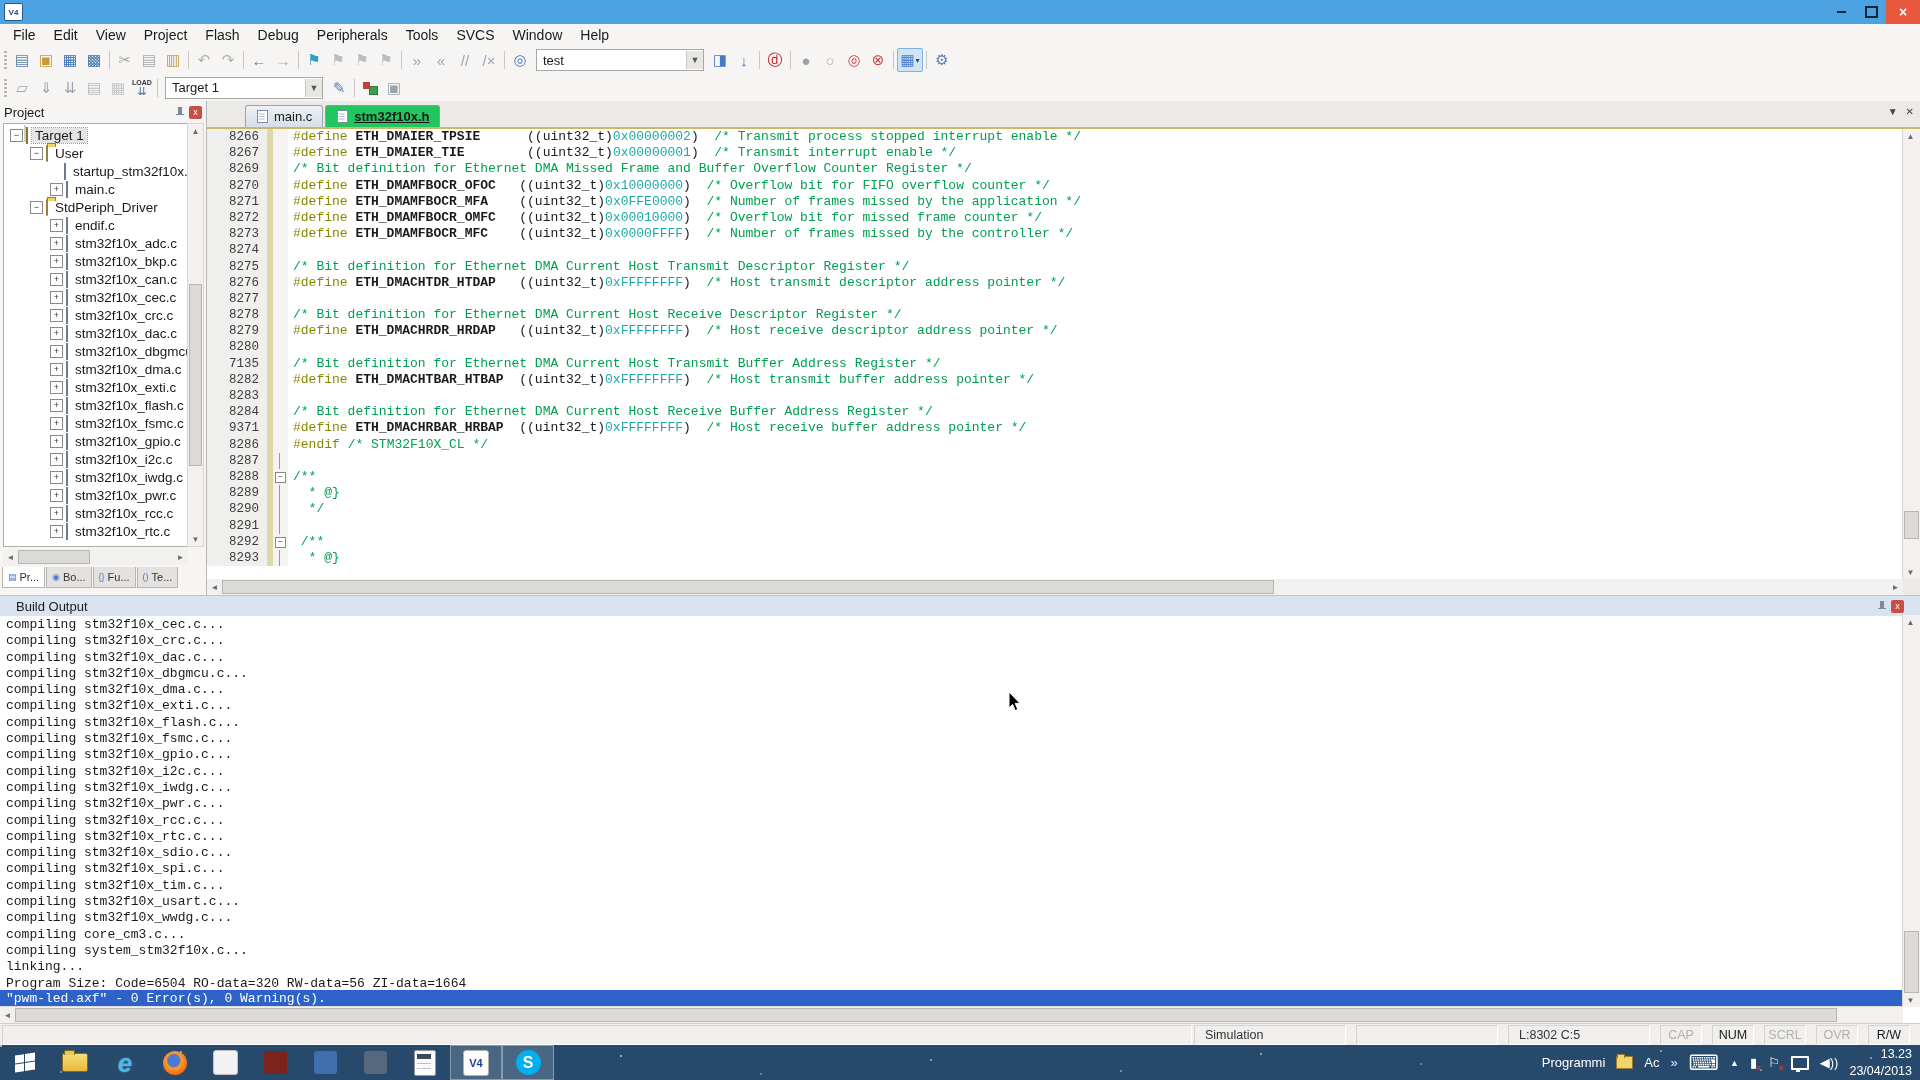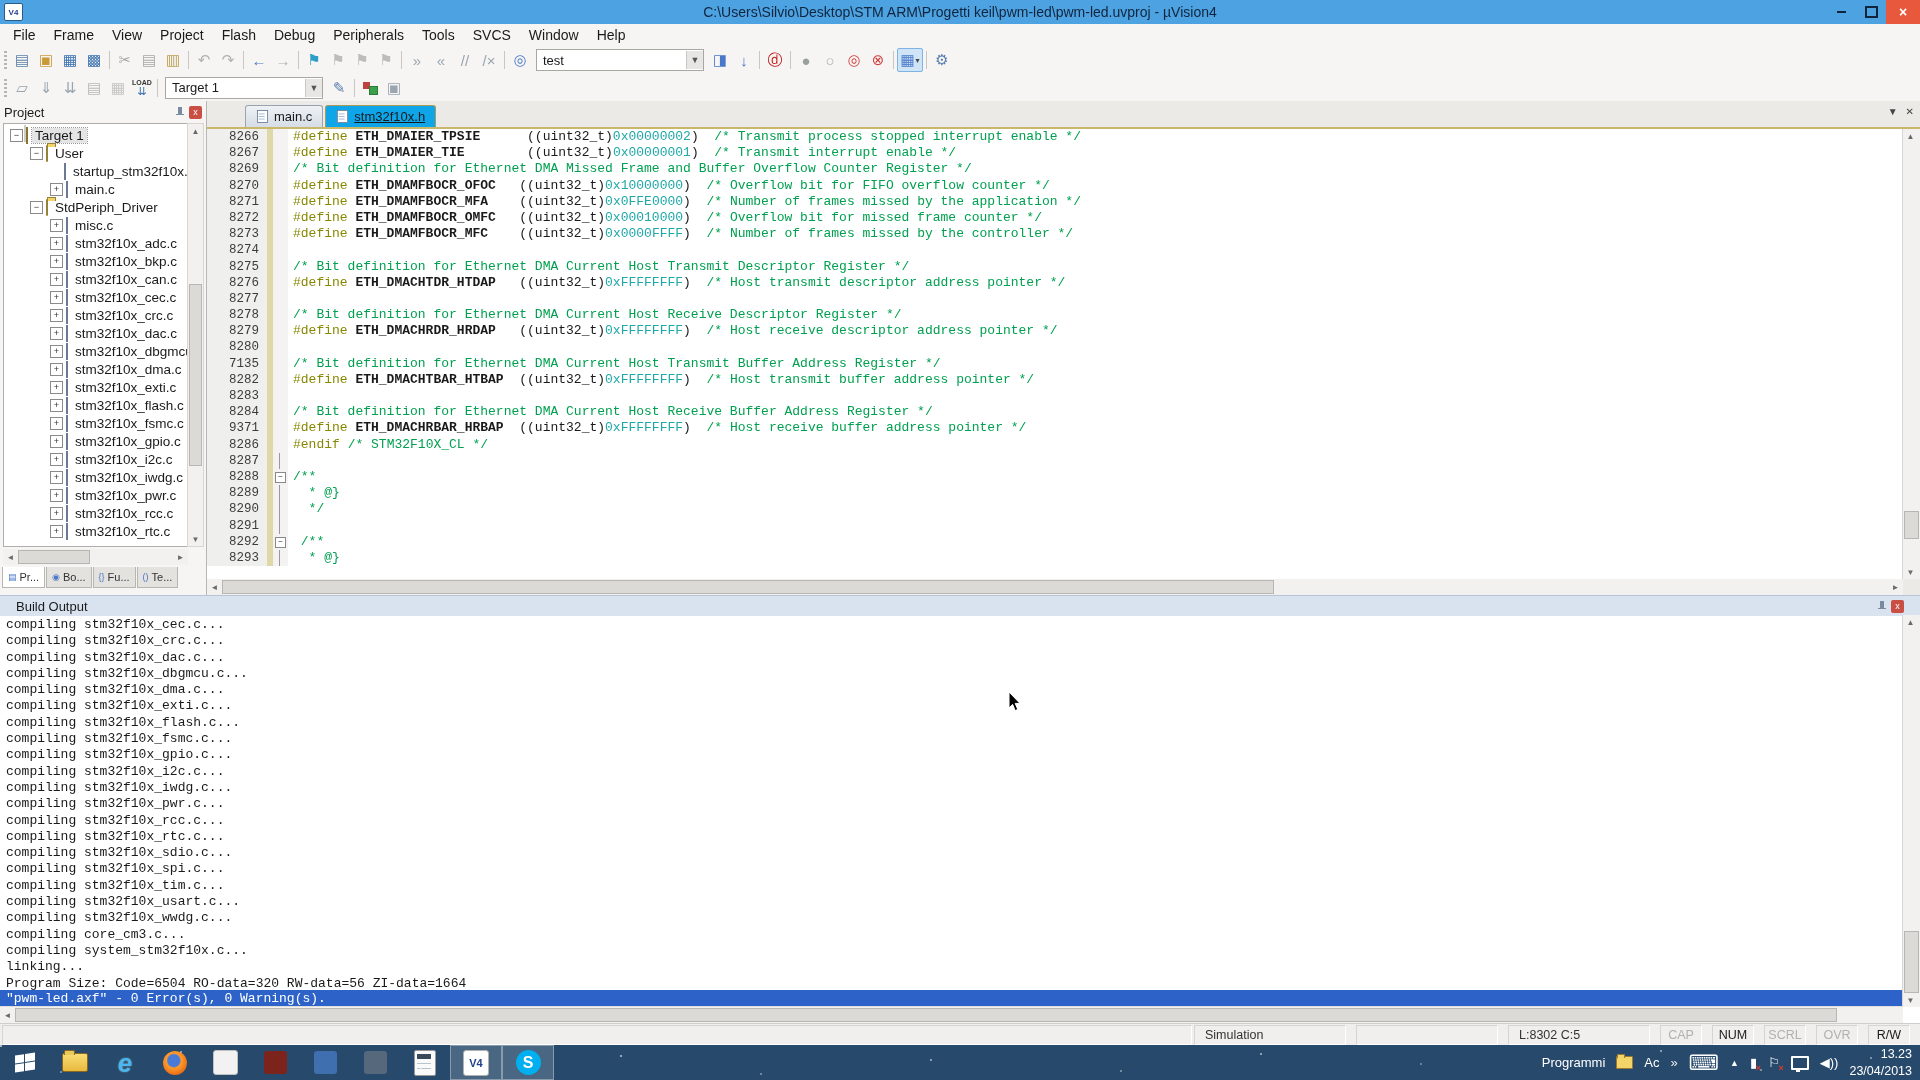--- a/index.html
+++ b/index.html
@@ -74,21 +74,21 @@
   .dtab{height:20px;display:flex;align-items:center;font-size:11px;padding:0 5px;gap:3px;
         background:#e4e2de;border:1px solid #b8b6b2;border-top:none;color:#333}
   .dtab.active{background:#fff}
   .dtab .dico{font-size:9px;color:#4a78c8}
   
   #editor{left:207px;top:101px;right:0;height:494px;background:#eceae6}
   #tabbar{height:26px;display:flex;align-items:flex-end;border-bottom:2px solid #cbb76a;padding-left:38px;position:relative}
   .etab{height:21px;display:flex;align-items:center;gap:5px;padding:0 10px;font-size:13px;
         background:linear-gradient(#eef2f6,#d6dde6);border:1px solid #9aa4b0;border-bottom:none;
         border-radius:3px 3px 0 0;margin-right:2px;color:#1a1a1a}
-  .etab.active{background:#0ea5e9;font-weight:normal;border-color:#a89a58}
+  .etab.active{background:#22c55e;font-weight:bold;border-color:#a89a58}
   .etab.active .elabel{text-decoration:underline}
   .etab .ic-file{transform:scale(.85)}
   #tab-extra{position:absolute;right:6px;top:5px;display:flex;gap:8px;font-size:10px;color:#444}
   #code-wrap{position:absolute;top:28px;left:0;right:17px;bottom:16px;background:#fff;overflow:hidden}
   .cline{display:flex;height:16.2px;white-space:pre;font-family:"Liberation Mono","DejaVu Sans Mono",monospace;font-size:13px;line-height:16.2px}
   .lnum{flex:none;width:52px;background:#efefed;color:#3c3c3c;text-align:right;padding-right:8px;font-size:12.5px}
   .strip{flex:none;width:6px;background:#ded8a8}
   .fold{flex:none;width:15px;background:#f4f3f1;position:relative}
   .fold .fbox{position:absolute;left:2px;top:3px;width:9px;height:9px;border:1px solid #888;background:#fff;
               font-size:8px;line-height:8px;text-align:center;color:#333;font-family:"Liberation Sans",sans-serif}
@@ -159,37 +159,36 @@
   .tray-net::after{content:"";position:absolute;left:3px;bottom:-4px;width:4px;height:2px;background:#fff;box-shadow:-3px 2px 0 6px transparent}
   #clock{text-align:right;font-size:12.5px;line-height:1.3}
   
   #cursor{left:1008px;top:692px;width:14px;height:20px;z-index:50}
 </style>
 </head>
 <body>
 
 <div class="abs" id="titlebar">
   <div id="app-icon">V4</div>
-  <div id="title-text">C:\Users\Silvio\Desktop\STM ARM\Progetti keil\pwm-led\pwm-led.uvproj - µVision4</div>
   <div id="win-btns">
     <div class="winbtn">
         <span class="bar"></span>
       </div>
     <div class="winbtn">
         <span class="box"></span>
       </div>
     <div class="winbtn" id="close-btn">
         <span>×</span>
       </div>
   </div>
 </div>
 
 <div class="abs" id="menubar">
     <div class="menu-item">File</div>
-    <div class="menu-item">Frame</div>
+    <div class="menu-item">Edit</div>
     <div class="menu-item">View</div>
     <div class="menu-item">Project</div>
     <div class="menu-item">Flash</div>
     <div class="menu-item">Debug</div>
     <div class="menu-item">Peripherals</div>
     <div class="menu-item">Tools</div>
     <div class="menu-item">SVCS</div>
     <div class="menu-item">Window</div>
     <div class="menu-item">Help</div>
   </div>
@@ -370,21 +369,21 @@
         <span class="tlabel">main.c</span>
       </div>
       <div class="trow" style="padding-left: 26px;">
         <span class="expand">−</span>
         <span class="ticon"><span class="ic-folder"></span></span>
         <span class="tlabel">StdPeriph_Driver</span>
       </div>
       <div class="trow" style="padding-left: 46px;">
         <span class="expand">+</span>
         <span class="ticon"><span class="ic-file"></span></span>
-        <span class="tlabel">misc.c</span>
+        <span class="tlabel">endif.c</span>
       </div>
       <div class="trow" style="padding-left: 46px;">
         <span class="expand">+</span>
         <span class="ticon"><span class="ic-file"></span></span>
         <span class="tlabel">stm32f10x_adc.c</span>
       </div>
       <div class="trow" style="padding-left: 46px;">
         <span class="expand">+</span>
         <span class="ticon"><span class="ic-file"></span></span>
         <span class="tlabel">stm32f10x_bkp.c</span>

